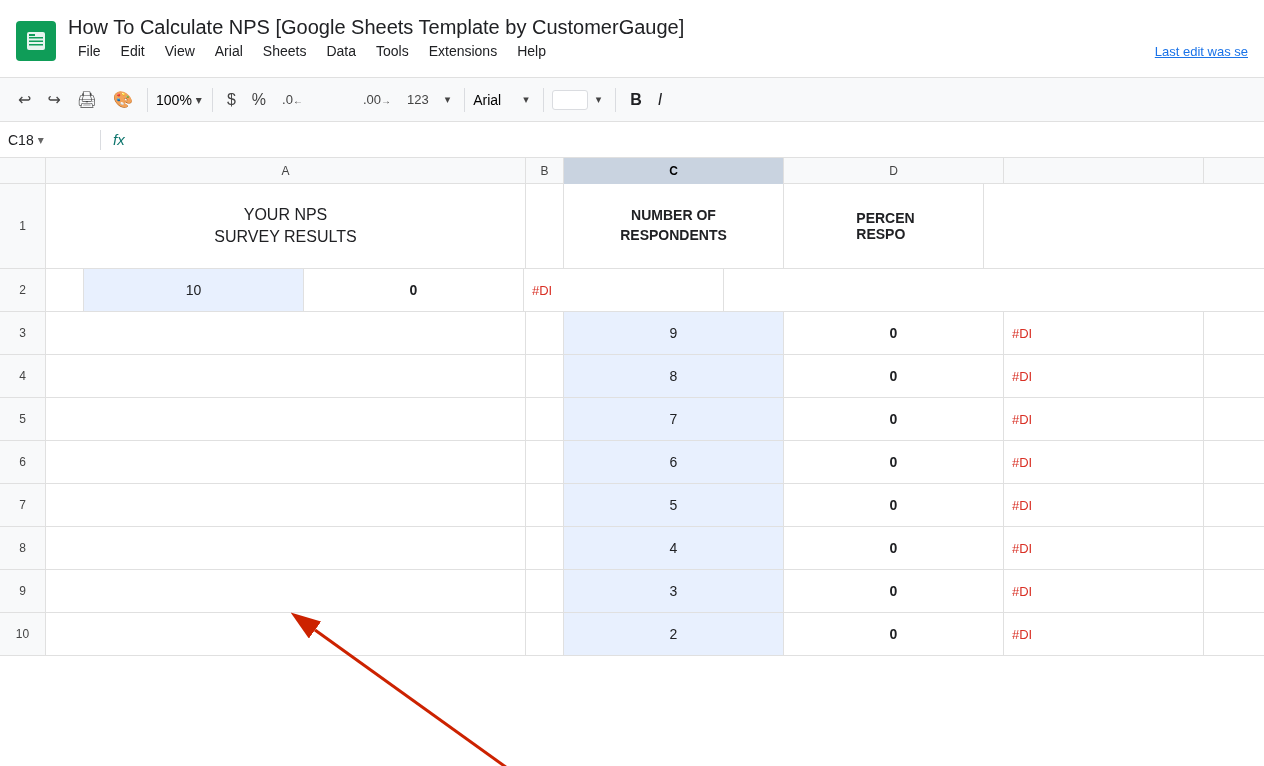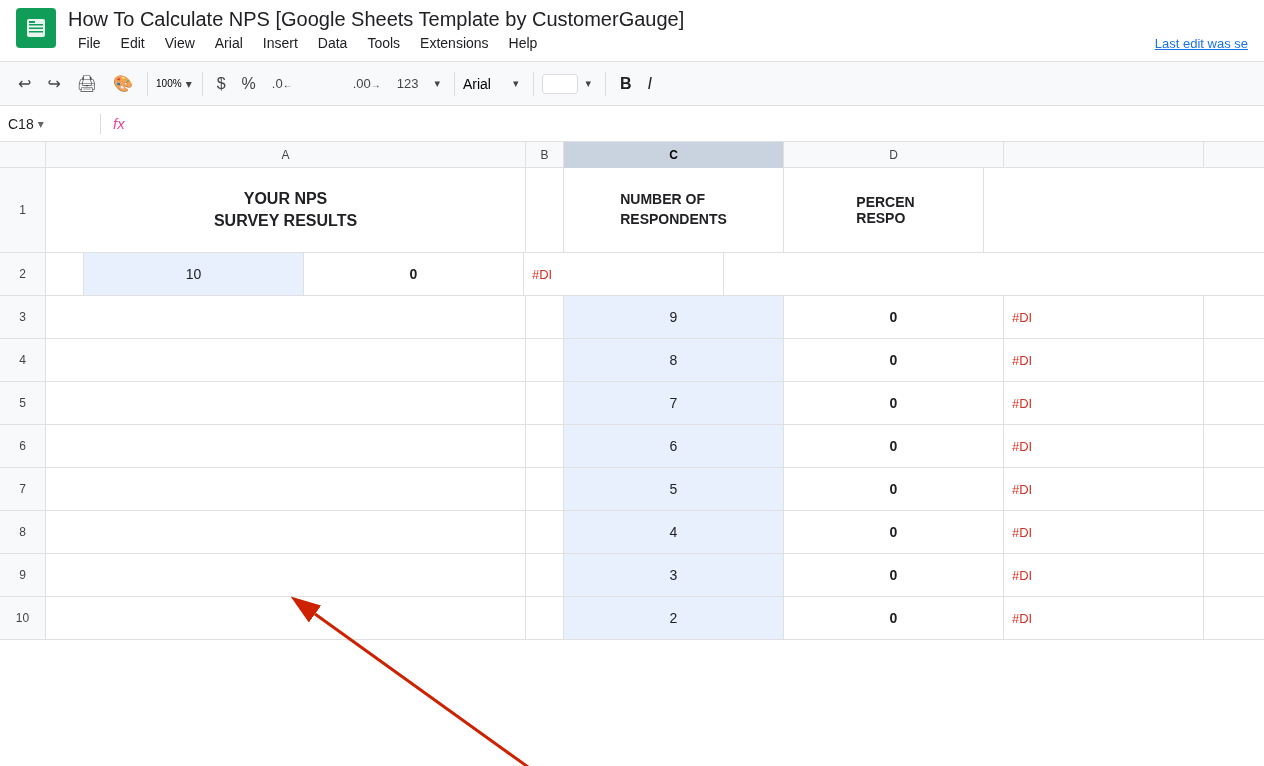--- a/index.html
+++ b/index.html
@@ -1,22 +1,22 @@
 <!DOCTYPE html>
 <html><head>
   <meta charset="utf-8">
   <style>
     * { margin: 0; padding: 0; box-sizing: border-box; }
     body { font-family: Arial, sans-serif; background: #fff; width: 1264px; height: 766px; overflow: hidden; }
 
     
     #title-bar {
       display: flex;
-      align-items: flex-start;
-      padding: 8px 16px;
+      align-items: flex-end;
+      padding: 16px 16px;
       gap: 12px;
       background: #fff;
       border-bottom: 1px solid #e0e0e0;
     }
     #app-icon {
       width: 40px; height: 40px;
       background: #0f9d58;
       border-radius: 4px;
       display: flex; align-items: center; justify-content: center;
       flex-shrink: 0;
@@ -110,21 +110,21 @@
       font-size: 14px;
       color: #202124;
       display: flex; align-items: center; gap: 4px;
     }
     #cell-ref-value {
       font-size: 14px;
       color: #202124;
     }
     #cell-ref-dropdown { font-size: 12px; color: #666; cursor: pointer; }
     #formula-separator { width: 1px; height: 20px; background: #dadce0; margin: 0 4px; }
-    #fx-icon { font-style: italic; color: #ec4899; font-size: 15px; }
+    #fx-icon { font-style: italic; color: #0f766e; font-size: 15px; }
     #formula-input {
       flex: 1;
       border: none;
       outline: none;
       font-size: 14px;
       color: #202124;
       padding: 0 4px;
     }
 
     
@@ -239,38 +239,38 @@
       <rect x="5" y="5" width="6" height="2" fill="#0f9d58"></rect>
     </svg>
   </div>
   <div id="title-menu-wrapper">
     <div id="doc-title">How To Calculate NPS [Google Sheets Template by CustomerGauge]</div>
     <div id="menu-bar">
       <span class="menu-item">File</span>
       <span class="menu-item">Edit</span>
       <span class="menu-item">View</span>
       <span class="menu-item">Arial</span>
-      <span class="menu-item">Insert</span>
+      <span class="menu-item">Sheets</span>
       <span class="menu-item">Data</span>
       <span class="menu-item">Tools</span>
       <span class="menu-item">Extensions</span>
       <span class="menu-item">Help</span>
     </div>
   </div>
   <div id="last-edit">Last edit was se</div>
 </div>
 
 <div id="toolbar">
   <button class="toolbar-btn" title="Undo">↩</button>
   <button class="toolbar-btn" title="Redo">↪</button>
   <button class="toolbar-btn" title="Print">🖨</button>
   <button class="toolbar-btn" title="Paint format">🎨</button>
   <div class="toolbar-separator"></div>
   <div id="zoom-control">
-    <span style="font-size:10px;">100%</span>
+    <span style="font-size:14px;">100%</span>
     <button class="toolbar-btn" style="font-size:12px;padding:2px;">▾</button>
   </div>
   <div class="toolbar-separator"></div>
   <button class="toolbar-btn">$</button>
   <button class="toolbar-btn">%</button>
   <button class="toolbar-btn" style="font-size:13px;">.0<span style="font-size:10px;">←</span></button>
   <button class="toolbar-btn" style="font-size:13px;margin-left:44px;">.00<span style="font-size:10px;">→</span></button>
   <button class="toolbar-btn" style="font-size:13px;">123</button>
   <button class="toolbar-btn" style="font-size:11px;">▾</button>
   <div class="toolbar-separator"></div>
@@ -305,26 +305,26 @@
       <div class="row-num-header"></div>
       <div class="col-header" style="width:480px;min-width:480px;">A</div>
       <div class="col-header" style="width:38px;min-width:38px;">B</div>
       <div class="col-header selected" style="width:220px;min-width:220px;">C</div>
       <div class="col-header" style="width:220px;min-width:220px;">D</div>
       <div class="col-header" style="width:200px;min-width:200px;"></div>
     </div>
 
     <div class="sheet-row row-1">
       <div class="row-num" style="height:84px;">1</div>
-      <div class="cell col-a" style="height:84px; font-weight:bold; font-size:16px; text-align:center; justify-content:center; flex-direction:column; line-height:1.4;">
+      <div class="cell col-a" style="height:84px; font-weight:normal; font-size:16px; text-align:center; justify-content:center; flex-direction:column; line-height:1.4;">
         <span style="text-align:center;">YOUR NPS<br>SURVEY RESULTS</span>
       </div>
       <div class="cell col-b" style="height:84px;"></div>
       <div class="cell col-d" style="height:84px; font-weight:bold; font-size:14px; text-align:center; flex-direction:column; line-height:1.4;">
-        <span style="text-align:left;">NUMBER OF<br>RESPONDENTS</span>
+        <span style="text-align:center;">NUMBER OF<br>RESPONDENTS</span>
       </div>
       <div class="cell col-e" style="height:84px; font-weight:bold; font-size:14px; overflow:hidden; justify-content:center; padding-left:8px;">
         <span>PERCEN<br>RESPO</span>
       </div>
     </div>
 
     <div class="sheet-row">
       <div class="row-num">2</div>
       <div class="cell col-b"></div>
       <div class="cell col-c selected-col nps-green">10</div>

